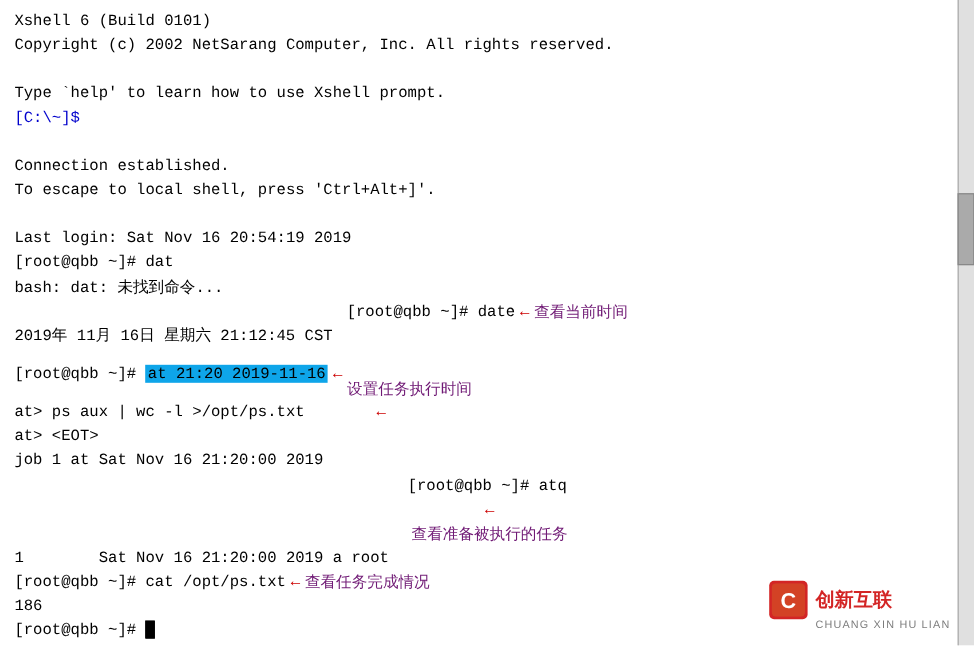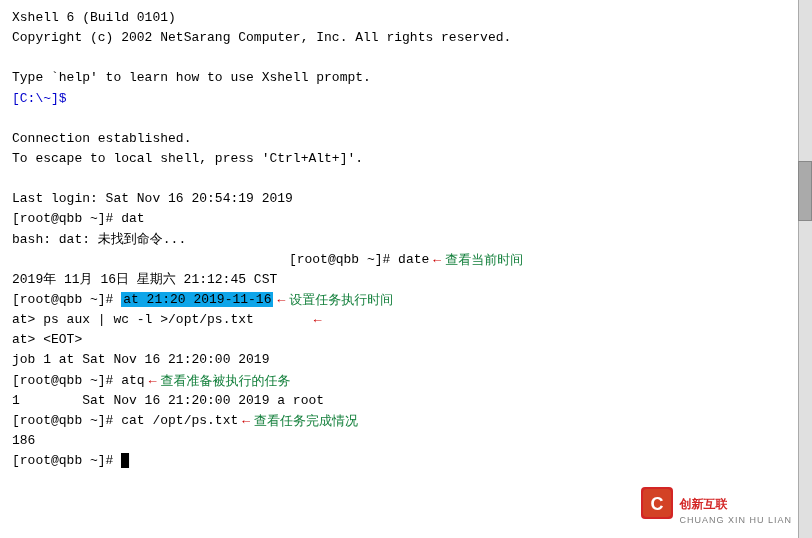--- a/index.html
+++ b/index.html
@@ -38,21 +38,21 @@
     .scrollbar-thumb {
       position: absolute;
       right: 0;
       top: 30%;
       width: 14px;
       height: 60px;
       background: #aaa;
       border: 1px solid #888;
     }
     .annotation {
-      color: #15803d;
+      color: #701a75;
       font-family: 'SimSun', 'STSong', serif;
       font-size: 13px;
     }
     
     .watermark {
       position: absolute;
       bottom: 10px;
       right: 20px;
       display: flex;
       align-items: center;
@@ -72,21 +72,21 @@
       font-weight: bold;
       font-family: sans-serif;
     }
     .watermark-text {
       display: flex;
       flex-direction: column;
       color: #333;
       font-family: sans-serif;
       font-size: 10px;
     }
-    .watermark-text .top { font-size: 12px; font-weight: bold; color: #cc0000; margin-top: 17px; }
+    .watermark-text .top { font-size: 16px; font-weight: bold; color: #cc0000; margin-top: 17px; }
     .watermark-text .bottom { font-size: 9px; letter-spacing: 1px; color: #666; }
   </style>
 </head>
 <body>
 
 <div class="terminal">
 
   <span class="line">Xshell 6 (Build 0101)</span>
   <span class="line">Copyright (c) 2002 NetSarang Computer, Inc. All rights reserved.</span>
   <span class="line">&nbsp;</span>
@@ -105,32 +105,32 @@
 
     <span style="margin-left:4px; color:#cc0000; font-size:13px;">←</span>
     <span class="annotation" style="margin-left:4px;">查看当前时间</span>
   </div>
 
   <span class="line">2019年 11月 16日 星期六 21:12:45 CST</span>
 
   <div style="position:relative; display:flex; align-items:center;">
     <span class="line">[root@qbb ~]# <span style="background:#0ea5e9; padding:0 2px;">at 21:20 2019-11-16</span></span>
     <span style="margin-left:4px; color:#cc0000;">←</span>
-    <span class="annotation" style="margin-left:4px;">设置任务执行时间</span>
+    <span class="annotation" style="margin-left:4px;margin-top:24px;">设置任务执行时间</span>
   </div>
 
   <div style="display:flex; align-items:center;">
     <span class="line">at&gt; ps aux | wc -l &gt;/opt/ps.txt</span>
     <span style="margin-left:60px; color:#cc0000;">←</span>
   </div>
 
   <span class="line">at&gt; &lt;EOT&gt;</span>
   <span class="line">job 1 at Sat Nov 16 21:20:00 2019</span>
 
-  <div style="display:flex; align-items:center;">
+  <div style="display:flex; align-items:center;flex-direction:column;">
     <span class="line">[root@qbb ~]# atq</span>
     <span style="margin-left:4px; color:#cc0000;">←</span>
     <span class="annotation" style="margin-left:4px;">查看准备被执行的任务</span>
   </div>
 
   <span class="line">1        Sat Nov 16 21:20:00 2019 a root</span>
 
   <div style="display:flex; align-items:center;">
     <span class="line">[root@qbb ~]# cat /opt/ps.txt</span>
     <span style="margin-left:4px; color:#cc0000;">←</span>

